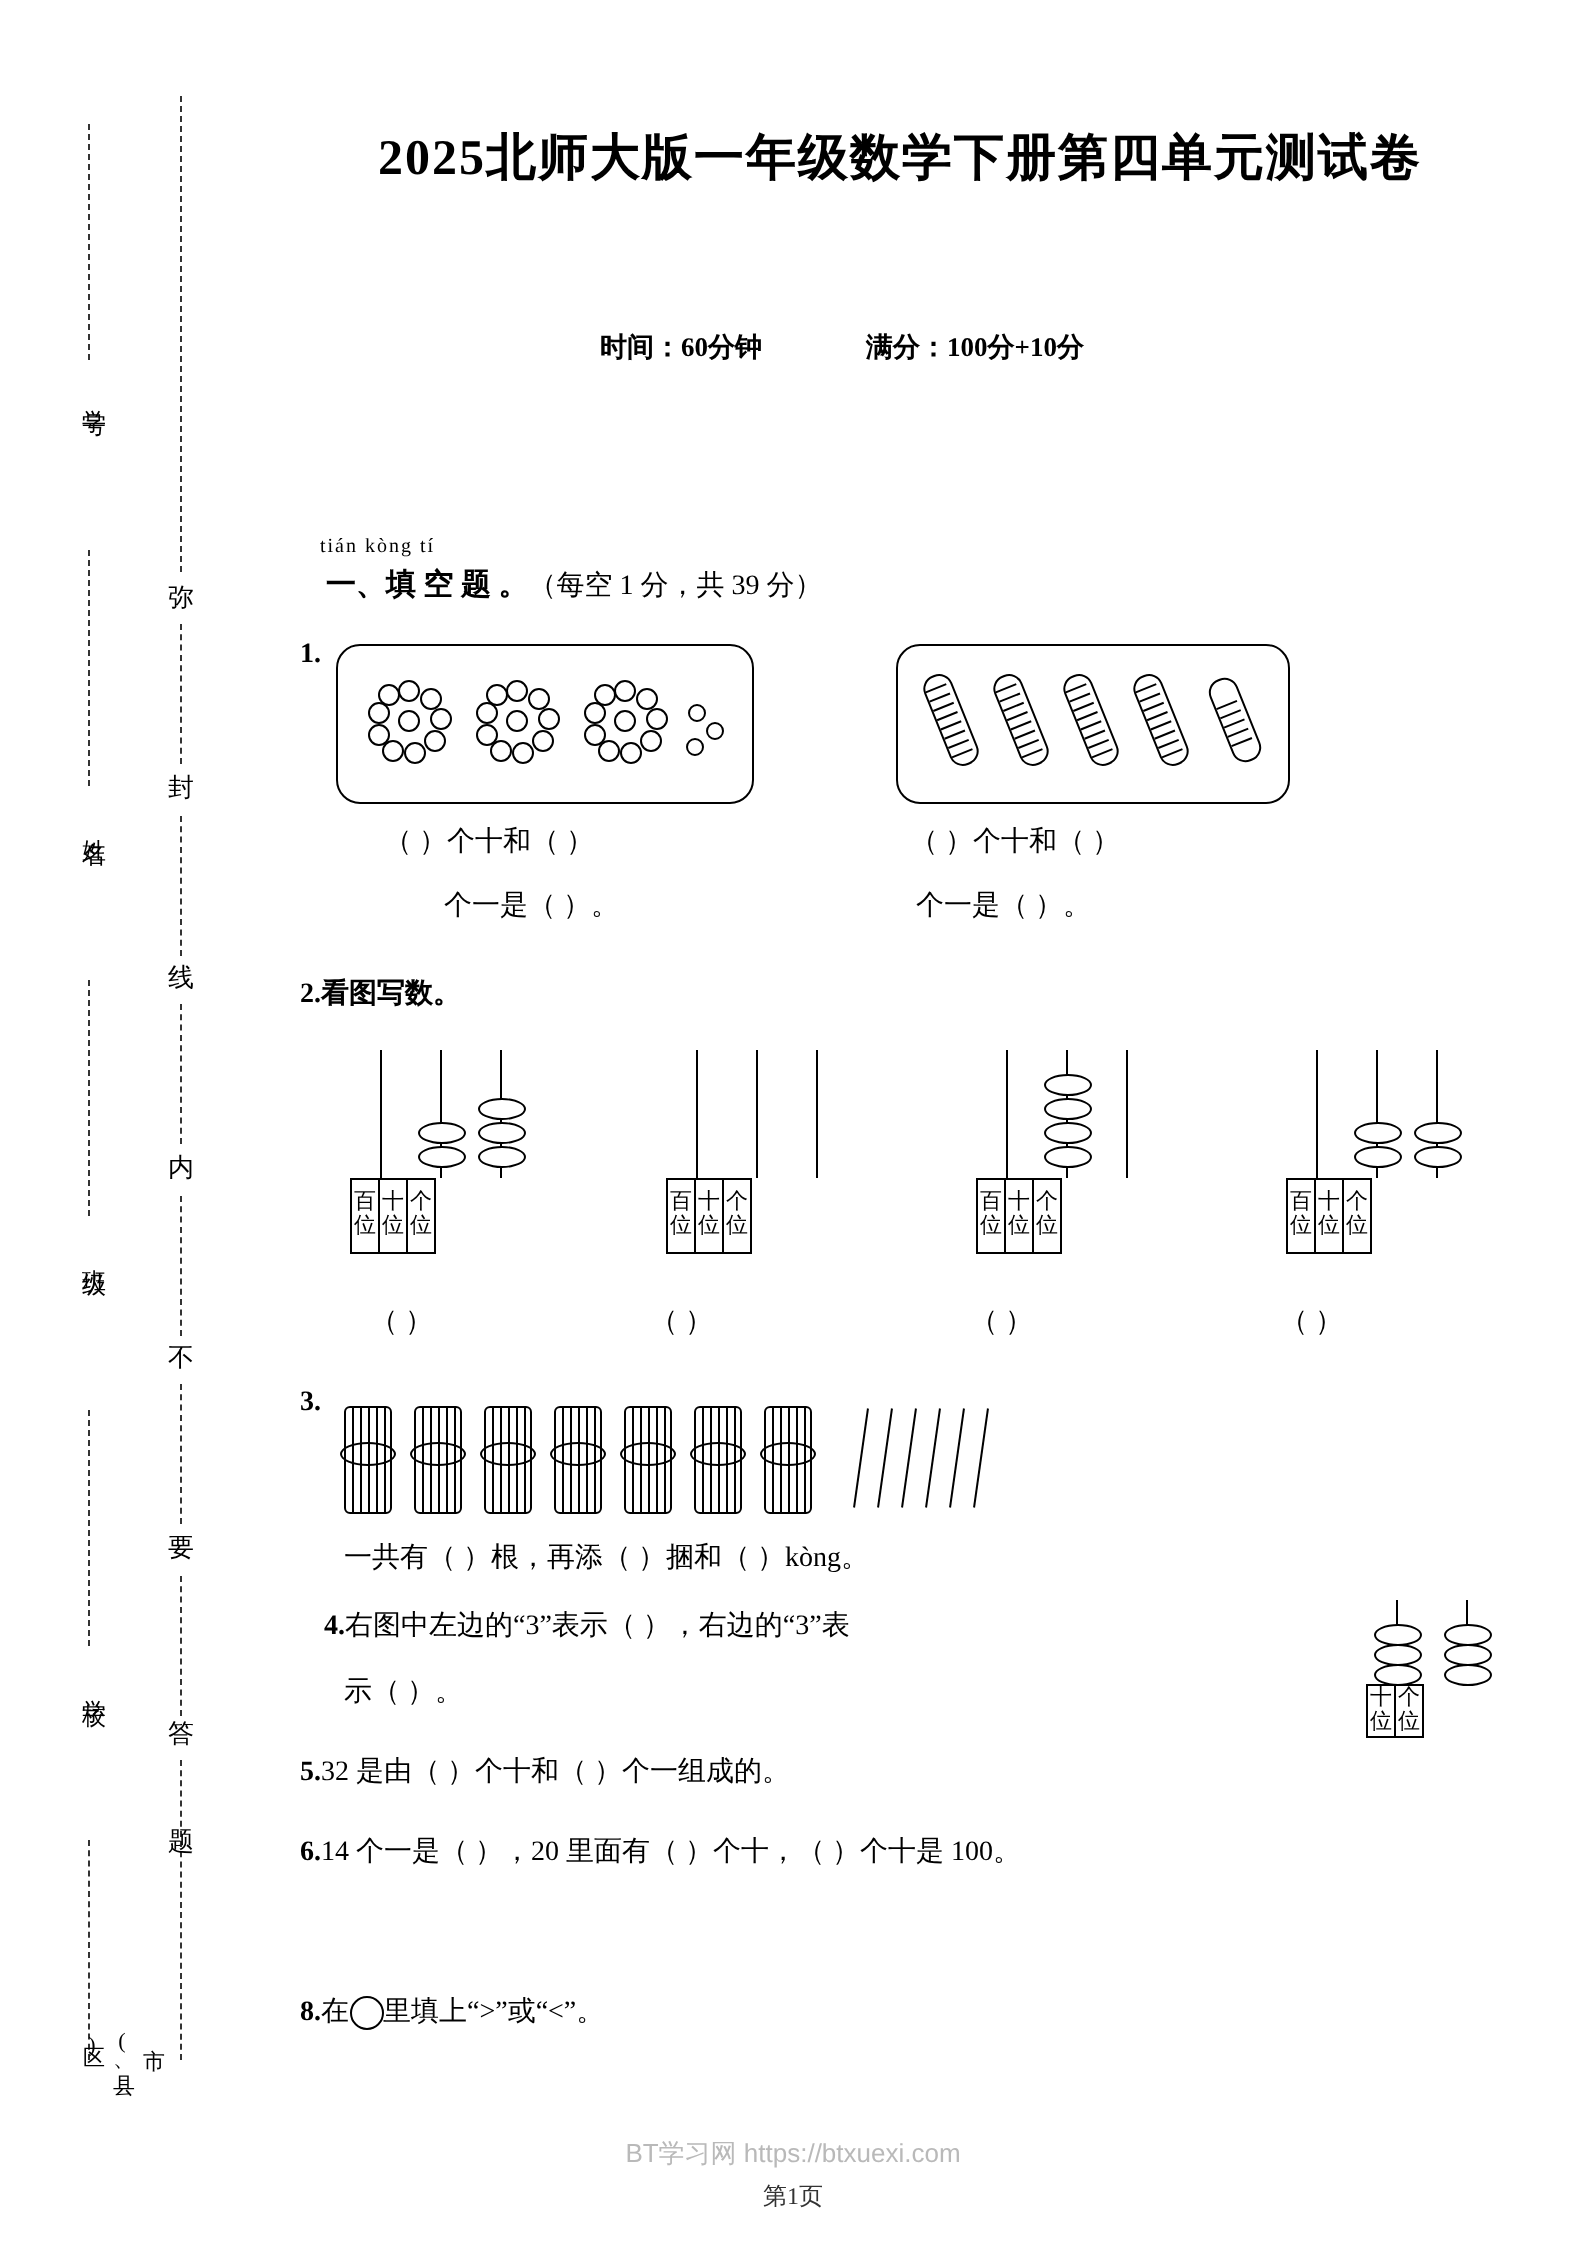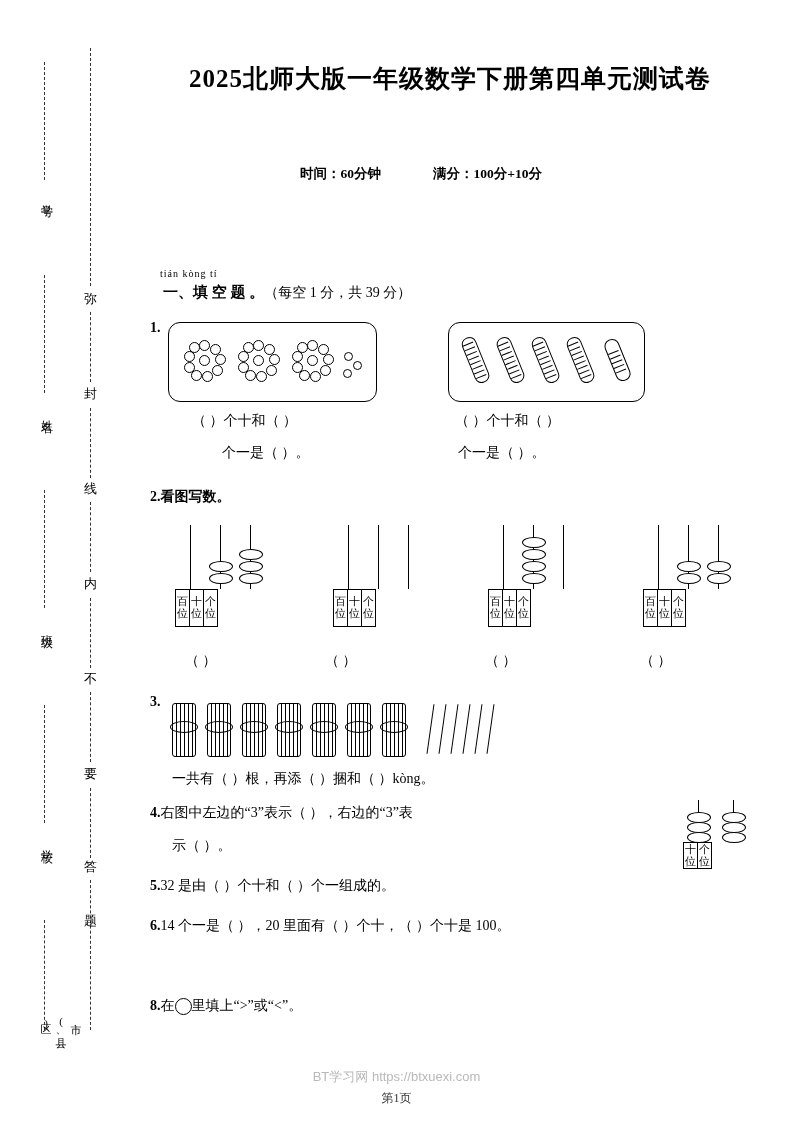--- a/index.html
+++ b/index.html
@@ -562,21 +562,21 @@
     <div class="single-stick" style="left:258px; top:1px;"></div>
     <div class="single-stick" style="left:270px; top:1px;"></div>
     <div class="single-stick" style="left:282px; top:1px;"></div>
     <div class="single-stick" style="left:294px; top:1px;"></div>
     <div class="single-stick" style="left:306px; top:1px;"></div>
     <div class="single-stick" style="left:318px; top:1px;"></div>
   </div>
 
   <div class="q" style="left:172px; top:770px;">一共有（       ）根，再添（       ）捆和（       ）kòng。</div>
 
-  <div class="q" style="left:150px; top:804px;">
+  <div class="q" style="left:162px; top:804px;">
     <b>4.</b><span>右图中左边的“3”表示（                ），右边的“3”表</span>
   </div>
   <div class="q" style="left:172px; top:837px;">示（              ）。</div>
 
   <div style="position:absolute; left:686px; top:800px;">
     <div style="position:absolute; left:12px; top:0; height:42px; border-left:1.3px solid #000;"></div>
     <div style="position:absolute; left:47px; top:0; height:42px; border-left:1.3px solid #000;"></div>
     <div class="abead" style="left:1px; top:12px;"></div>
     <div class="abead" style="left:1px; top:22px;"></div>
     <div class="abead" style="left:1px; top:32px;"></div>

